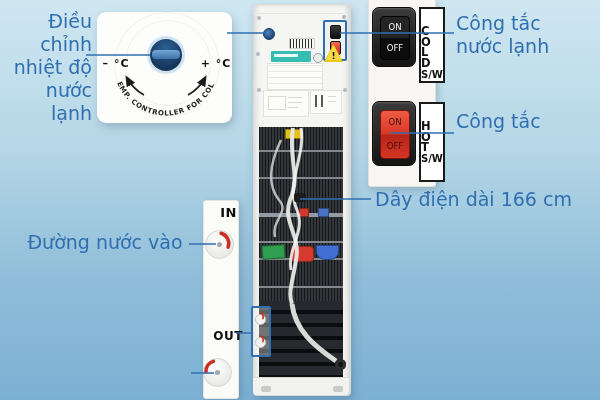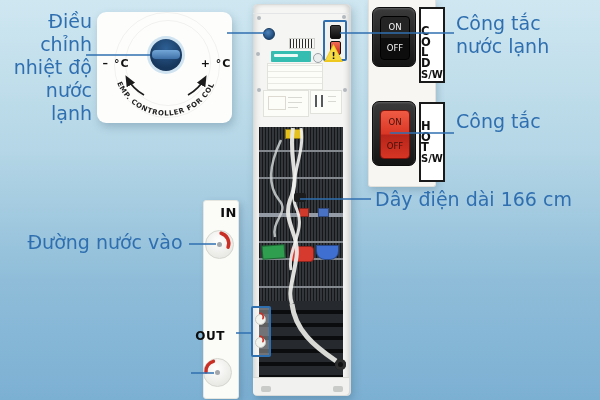--- a/index.html
+++ b/index.html
@@ -190,21 +190,21 @@
   <div class="abs vtag hot">
     <span class="vtag-letters">HOT</span>
     <div class="vtag-sub">S/W</div>
   </div>
 
   <div class="abs io-strip"></div>
   <div class="abs io-label" style="left:203px;top:205px;width:34px;font-size:13px;letter-spacing:.5px;">IN</div>
   <div class="io-knob" style="left:205px;top:230px;width:27px;height:27px;">
     <div class="io-dot"></div>
   </div>
-  <div class="abs io-label" style="left:191px;top:329px;width:34px;font-size:12px;letter-spacing:.5px;">OUT</div>
+  <div class="abs io-label" style="left:203px;top:329px;width:34px;font-size:12px;letter-spacing:.5px;padding-left:6px;">OUT</div>
   <div class="io-knob" style="left:203px;top:358px;width:27px;height:27px;">
     <div class="io-dot"></div>
   </div>
 
   <div class="abs callout center" style="left:2px;top:10px;width:90px;">
     <div>Điều</div>
     <div>chỉnh</div>
     <div>nhiệt độ</div>
     <div>nước lạnh</div>
   </div>

